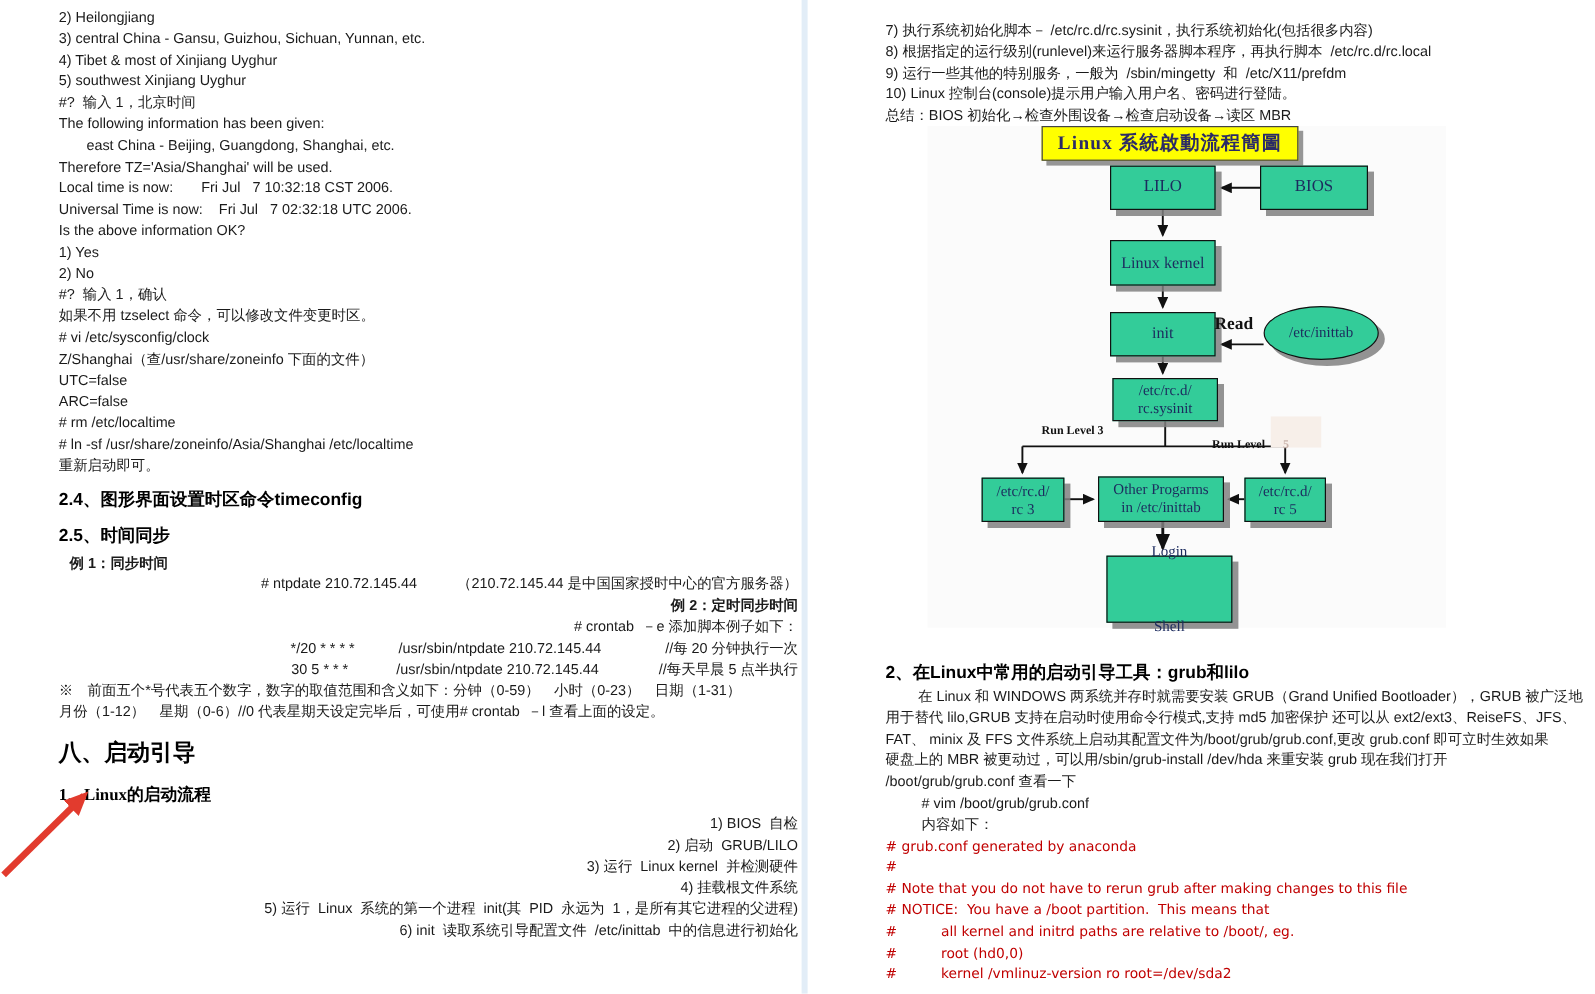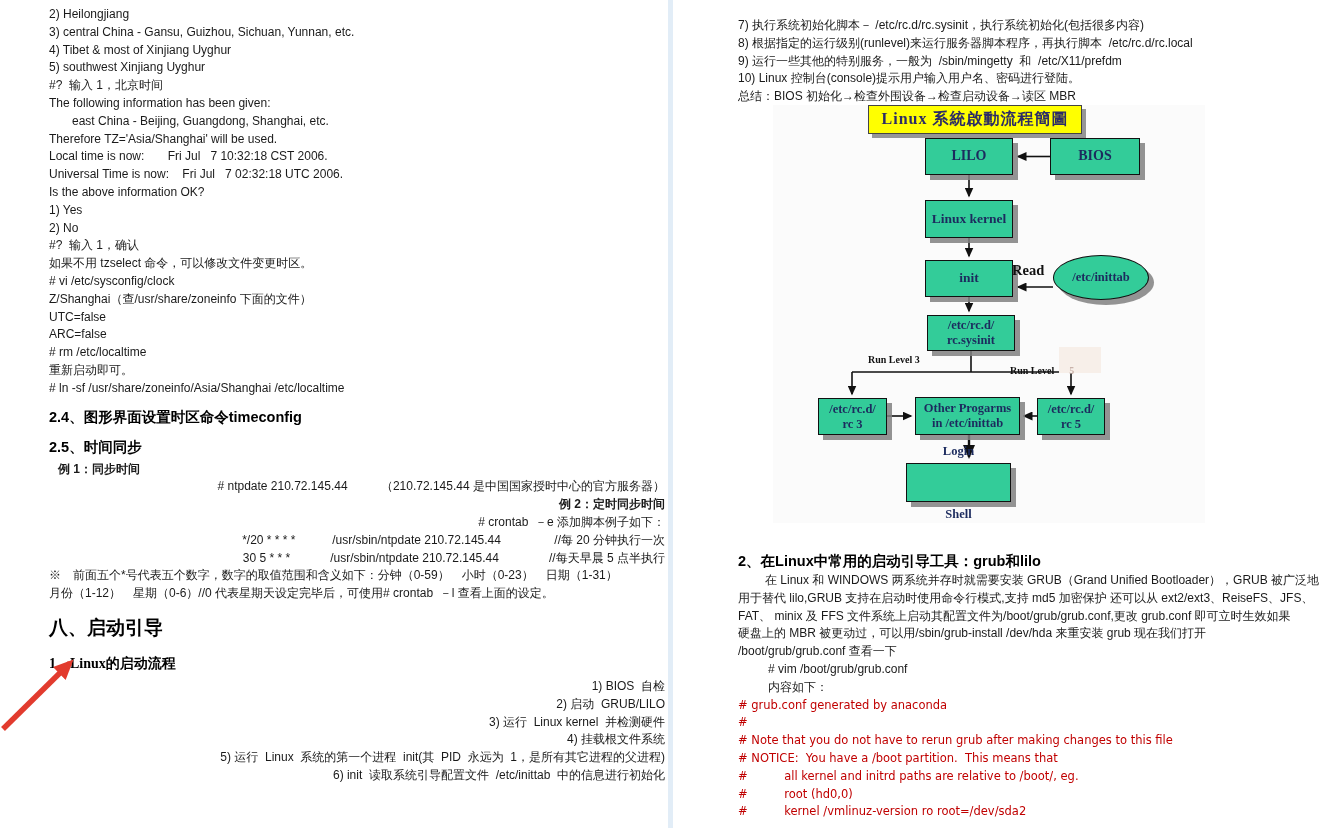--- a/index.html
+++ b/index.html
@@ -39,21 +39,21 @@
   .dg-title{
     position:absolute;left:95px;top:0;width:212px;height:27px;
     background:var(--title-bg,#ffff00);border:1px solid #444;
     box-shadow:4px 4px 0 rgba(125,125,125,.8);
     color:var(--title-text,#2b2b66);font-family:"Liberation Serif",serif;font-weight:700;font-size:16px;
     display:flex;align-items:center;justify-content:center;letter-spacing:1px;white-space:pre;
   }
   .node{
     position:absolute;background:var(--node-fill,#33cc99);border:1.5px solid #111;
     box-shadow:5px 5px 0 rgba(128,128,128,.85);
-    color:var(--node-text,#1c2b5e);font-family:"Liberation Serif",serif;font-weight:700;
+    color:var(--node-text,#1c2b5e);font-family:"Liberation Serif",serif;font-weight:400;
     display:flex;flex-direction:column;align-items:center;justify-content:center;
     text-align:center;line-height:1.2;box-sizing:border-box;
   }
   .fs14{font-size:14px;} .fs13{font-size:13.5px;} .fs12{font-size:12.5px;}
   .ellipse{border-radius:50%;}
   .rl{position:absolute;font-family:"Liberation Serif",serif;font-weight:700;font-size:10px;color:#111;white-space:pre;}
   .rl5hl{position:absolute;left:286px;top:242px;width:42px;height:26px;background:#f7efe9;}
   .rl5num{color:#c9b3ab;margin-left:15px;}
   .read-lbl{position:absolute;left:239px;top:157px;font-family:"Liberation Serif",serif;font-weight:700;font-size:14.5px;color:#111;}
   .connectors{position:absolute;left:0;top:0;}
@@ -79,22 +79,22 @@
       <div class="ln ">Is the above information OK?</div>
       <div class="ln ">1) Yes</div>
       <div class="ln ">2) No</div>
       <div class="ln ">#?  输入 1，确认</div>
       <div class="ln ">如果不用 tzselect 命令，可以修改文件变更时区。</div>
       <div class="ln "># vi /etc/sysconfig/clock</div>
       <div class="ln ">Z/Shanghai（查/usr/share/zoneinfo 下面的文件）</div>
       <div class="ln ">UTC=false</div>
       <div class="ln ">ARC=false</div>
       <div class="ln "># rm /etc/localtime</div>
+      <div class="ln "># ln -sf /usr/share/zoneinfo/Asia/Shanghai /etc/localtime</div>
       <div class="ln ">重新启动即可。</div>
-      <div class="ln "># ln -sf /usr/share/zoneinfo/Asia/Shanghai /etc/localtime</div>
       <div class="ln h2 g1">2.4、图形界面设置时区命令timeconfig</div>
       <div class="ln h2 g2">2.5、时间同步</div>
       <div class="ln b i1 g3">例 1：同步时间</div>
       <div class="ln i2"># ntpdate 210.72.145.44          （210.72.145.44 是中国国家授时中心的官方服务器）</div>
       <div class="ln b i2">例 2：定时同步时间</div>
       <div class="ln i2"># crontab  －e 添加脚本例子如下：</div>
       <div class="ln i2">*/20 * * * *           /usr/sbin/ntpdate 210.72.145.44                //每 20 分钟执行一次</div>
       <div class="ln i2">30 5 * * *            /usr/sbin/ntpdate 210.72.145.44               //每天早晨 5 点半执行</div>
       <div class="ln ">※　前面五个*号代表五个数字，数字的取值范围和含义如下：分钟（0-59）　小时（0-23）　日期（1-31）</div>
       <div class="ln ">月份（1-12）　星期（0-6）//0 代表星期天设定完毕后，可使用# crontab  －l 查看上面的设定。</div>
@@ -180,21 +180,21 @@
       <span>rc 3</span>
     </div>
     <div class="node fs12" style="left:142px;top:292px;width:105px;height:38px;">
       <span>Other Progarms</span>
       <span>in /etc/inittab</span>
     </div>
     <div class="node fs12" style="left:264px;top:293px;width:68px;height:37px;">
       <span>/etc/rc.d/</span>
       <span>rc 5</span>
     </div>
-    <div class="node fs12" style="left:133px;top:358px;width:105px;height:39px;gap:48px;">
+    <div class="node fs12" style="left:149px;top:358px;width:105px;height:56px;gap:48px;">
       <span>Login</span>
       <span>Shell</span>
     </div>
   </div>
 
   <div class="col col-right-bottom">
       <div class="ln h2">2、在Linux中常用的启动引导工具：grub和lilo</div>
       <div class="ln ind">在 Linux 和 WINDOWS 两系统并存时就需要安装 GRUB（Grand Unified Bootloader），GRUB 被广泛地</div>
       <div class="ln ">用于替代 lilo,GRUB 支持在启动时使用命令行模式,支持 md5 加密保护 还可以从 ext2/ext3、ReiseFS、JFS、</div>
       <div class="ln ">FAT、 minix 及 FFS 文件系统上启动其配置文件为/boot/grub/grub.conf,更改 grub.conf 即可立时生效如果</div>

